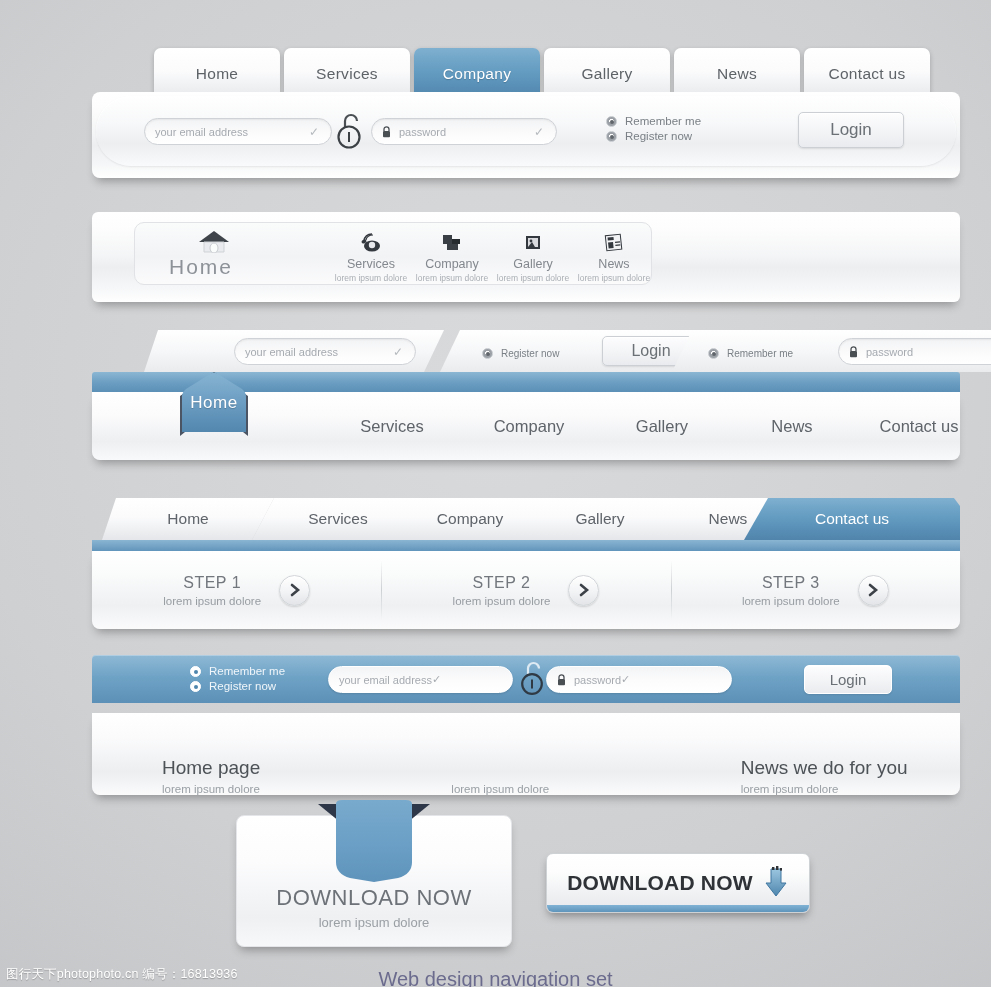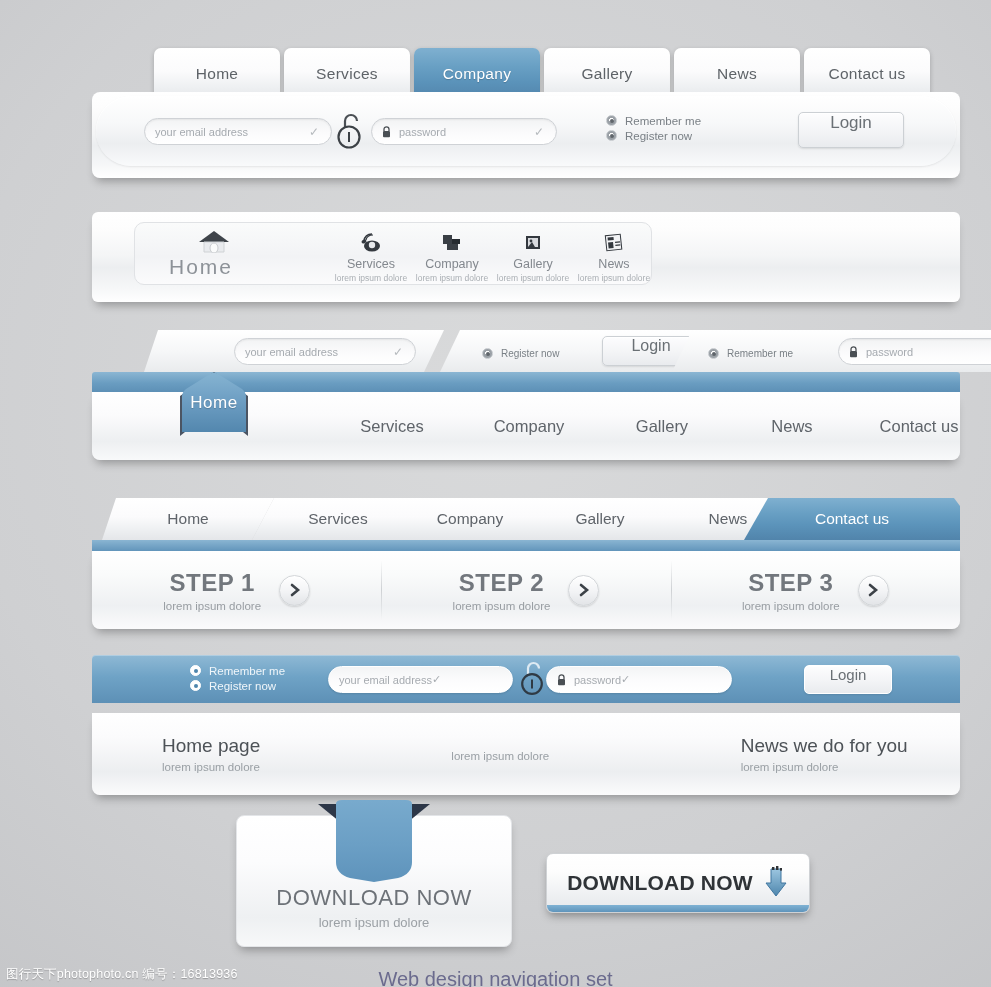--- a/index.html
+++ b/index.html
@@ -51,37 +51,37 @@
   .field {
     height: 27px; border-radius: 14px; border: 1px solid #cfd2d6;
     background: linear-gradient(to bottom,#f2f3f4 0%, #fbfbfc 55%, #ffffff 100%);
     display: flex; align-items: center; padding: 0 10px;
     font-size: 11px; color: #a6abb0; position: relative;
     box-shadow: inset 0 1px 2px rgba(0,0,0,.06);
   }
   .field .check { position: absolute; right: 12px; color: #b6babe; font-size: 12px; }
   .lockglyph { margin-right: 8px; font-size: 11px; color: #5a5f64; }
 
-  .radio-row { display: flex; align-items: flex-start; gap: 8px; font-size: 11.5px; color: #7a8086; margin: 3px 0; }
+  .radio-row { display: flex; align-items: flex-end; gap: 8px; font-size: 11.5px; color: #7a8086; margin: 3px 0; }
   .radio {
     width: 11px; height: 11px; border-radius: 50%;
     background: radial-gradient(circle at 50% 45%, #fff 0 22%, #fff 22% 34%, #9aa0a6 36% 100%);
     border: 1px solid #c4c8cc; position: relative; flex: none;
   }
   .radio::after {
     content:""; position:absolute; left:50%; top:50%; width:4px; height:4px; margin:-2px 0 0 -2px;
     background:#5f656b; border-radius:50%;
   }
   .radio.blue { border-color:#fff; background:#fff; }
   .radio.blue::after { background:#4e86ad; }
 
   .btn-login {
     border: 1px solid #ccd0d4; border-radius: 5px;
     background: linear-gradient(to bottom,#fdfdfe 0%, #f3f4f6 55%, #e9ebee 100%);
-    font-size: 17px; color: #6a7075; display: flex; align-items: flex-start; justify-content: center;
+    font-size: 17px; color: #6a7075; display: flex; align-items: center; justify-content: center;
     box-shadow: 0 1px 2px rgba(0,0,0,.10), inset 0 1px 0 #fff; cursor: pointer;
   }
 
   
   #sec2 { position: absolute; left: 92px; top: 212px; width: 868px; height: 90px;
           border-radius: 6px; }
   #sec2 .navbox {
     position: absolute; left: 42px; top: 10px; width: 518px; height: 63px;
     border: 1px solid #e0e2e5; border-radius: 10px;
     background: linear-gradient(to bottom,#fafbfb 0%, #f2f3f5 55%, #fbfbfc 100%);
@@ -150,21 +150,21 @@
     position:absolute; left:0; top:53px; width:868px; height:78px;
     border-radius: 0 0 8px 8px; display:flex;
     background: linear-gradient(to bottom,#ffffff 0%, #fafbfb 30%, #eef0f2 70%, #fbfbfc 100%);
   }
   #sec4 .step { flex:1; display:flex; align-items:center; justify-content:center; gap:18px; position:relative;}
   #sec4 .step + .step::before {
     content:""; position:absolute; left:0; top:9px; bottom:9px; width:1px;
     background:linear-gradient(to bottom, rgba(0,0,0,0), #ced1d4, rgba(0,0,0,0));
   }
   #sec4 .step .txt { text-align:center; }
-  #sec4 .step .t1 { font-size:24px; color:#72777d; letter-spacing:.5px;font-weight:bold; }
+  #sec4 .step .t1 { font-size:16px; color:#72777d; letter-spacing:.5px; }
   #sec4 .step .t2 { font-size:11.5px; color:#989da2; margin-top:3px; }
   .arrow-circle {
     width:31px; height:31px; border-radius:50%;
     background: linear-gradient(to bottom,#ffffff 0%,#f2f3f5 55%,#e2e4e7 100%);
     border:1px solid #d3d6d9; display:flex; align-items:center; justify-content:center;
     box-shadow: 0 1px 2px rgba(0,0,0,.14), inset 0 1px 0 #fff; cursor:pointer;
   }
 
   
   #sec5 { position:absolute; left:92px; top:655px; width:868px; height:140px; }
@@ -178,20 +178,21 @@
   #sec5 .whitefield {
     height:27px; border-radius:14px; border:1px solid #fff;
     background: linear-gradient(to bottom,#f3f4f5 0%,#fcfcfd 55%,#fff 100%);
     display:flex; align-items:center; padding:0 10px; font-size:11px; color:#a6abb0;
     position:relative; box-shadow: 0 1px 2px rgba(0,0,0,.12);
   }
   #sec5 .links {
     position:absolute; left:0; top:58px; width:868px; height:82px; border-radius:0 0 8px 8px;
     background: linear-gradient(to bottom,#ffffff 0%,#fbfbfc 30%,#eceef0 72%,#fbfbfc 100%);
     display:flex;
+    align-items:flex-end;
   }
   #sec5 .lk { flex:1; padding-left:70px; display:flex; flex-direction:column; justify-content:center; cursor:pointer;}
   #sec5 .lk .a { font-size:19px; color:#4d5257; }
   #sec5 .lk .b { font-size:11.5px; color:#9aa0a5; margin-top:4px; }
 
   
   #dlcard {
     position:absolute; left:236px; top:815px; width:276px; height:132px;
     border-radius:8px; border:1px solid #e3e5e8;
     background: linear-gradient(to bottom,#ffffff 0%, #fcfcfd 35%, #eef0f2 78%, #f7f8f9 100%);

